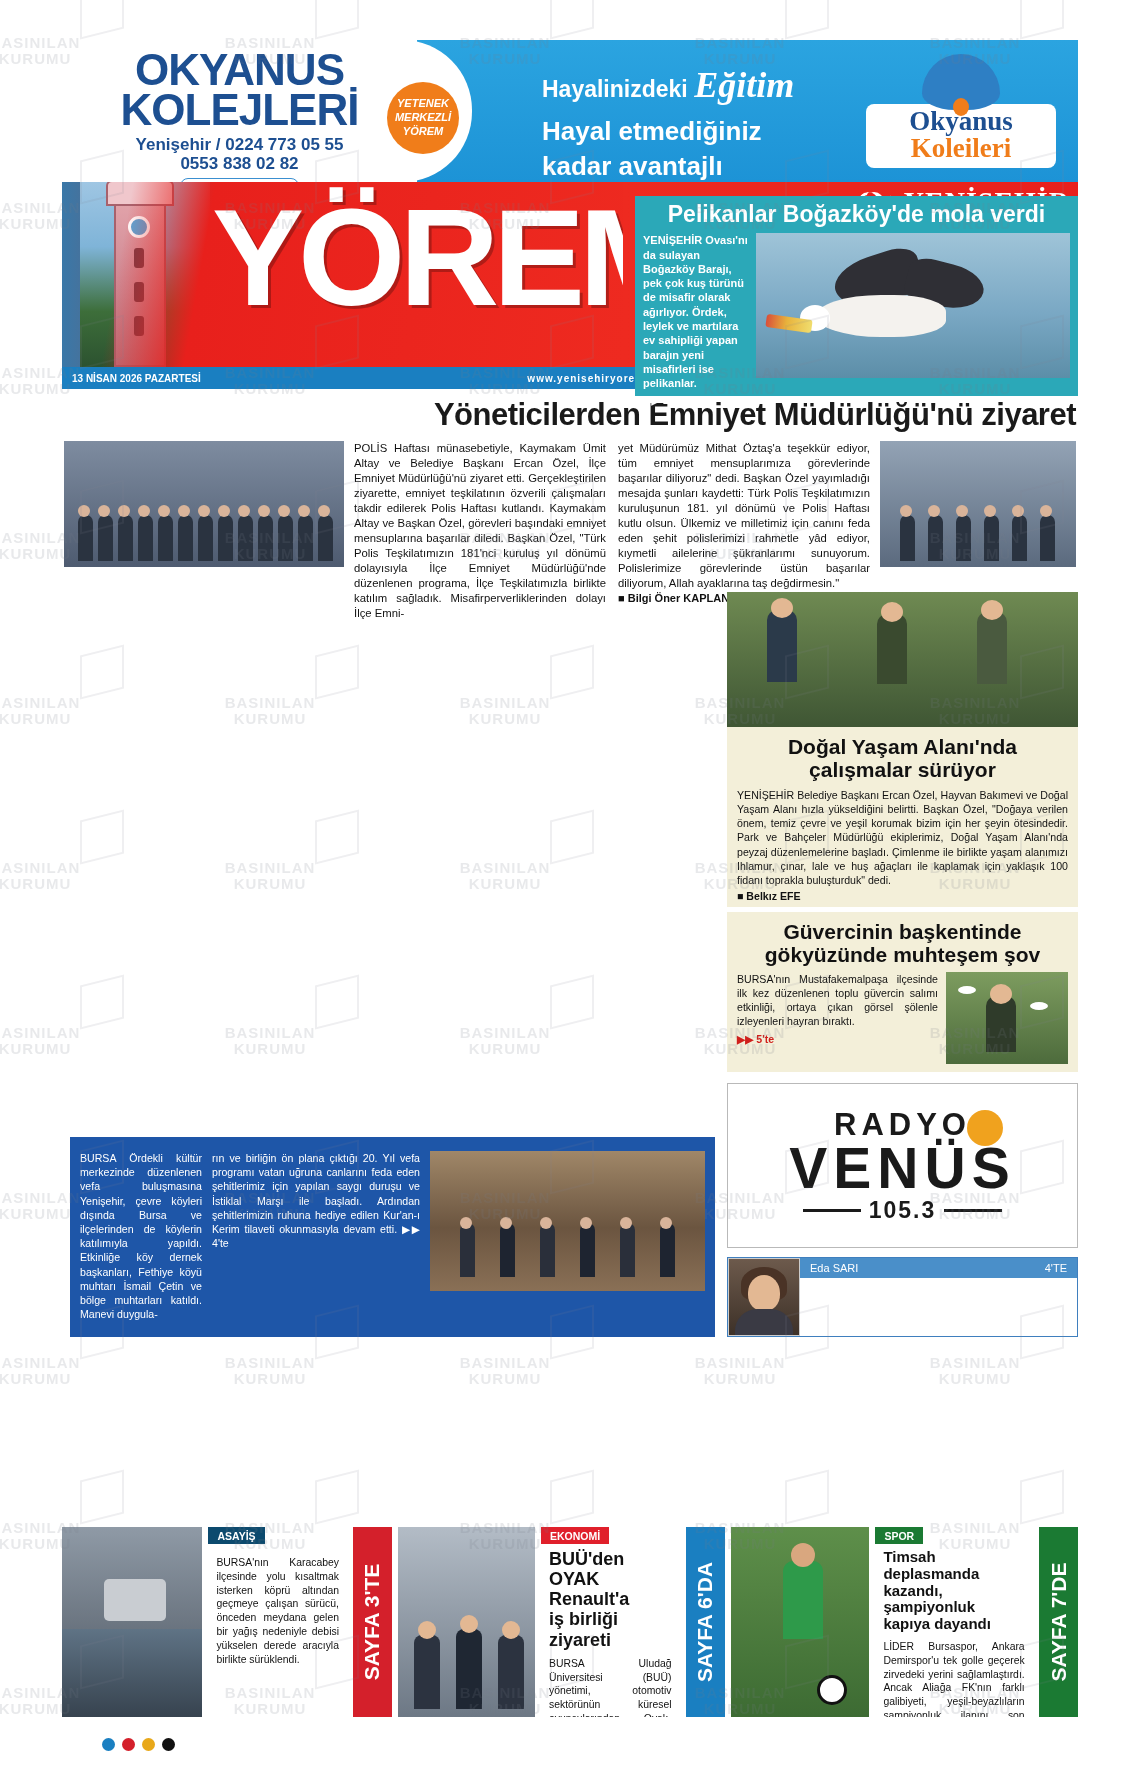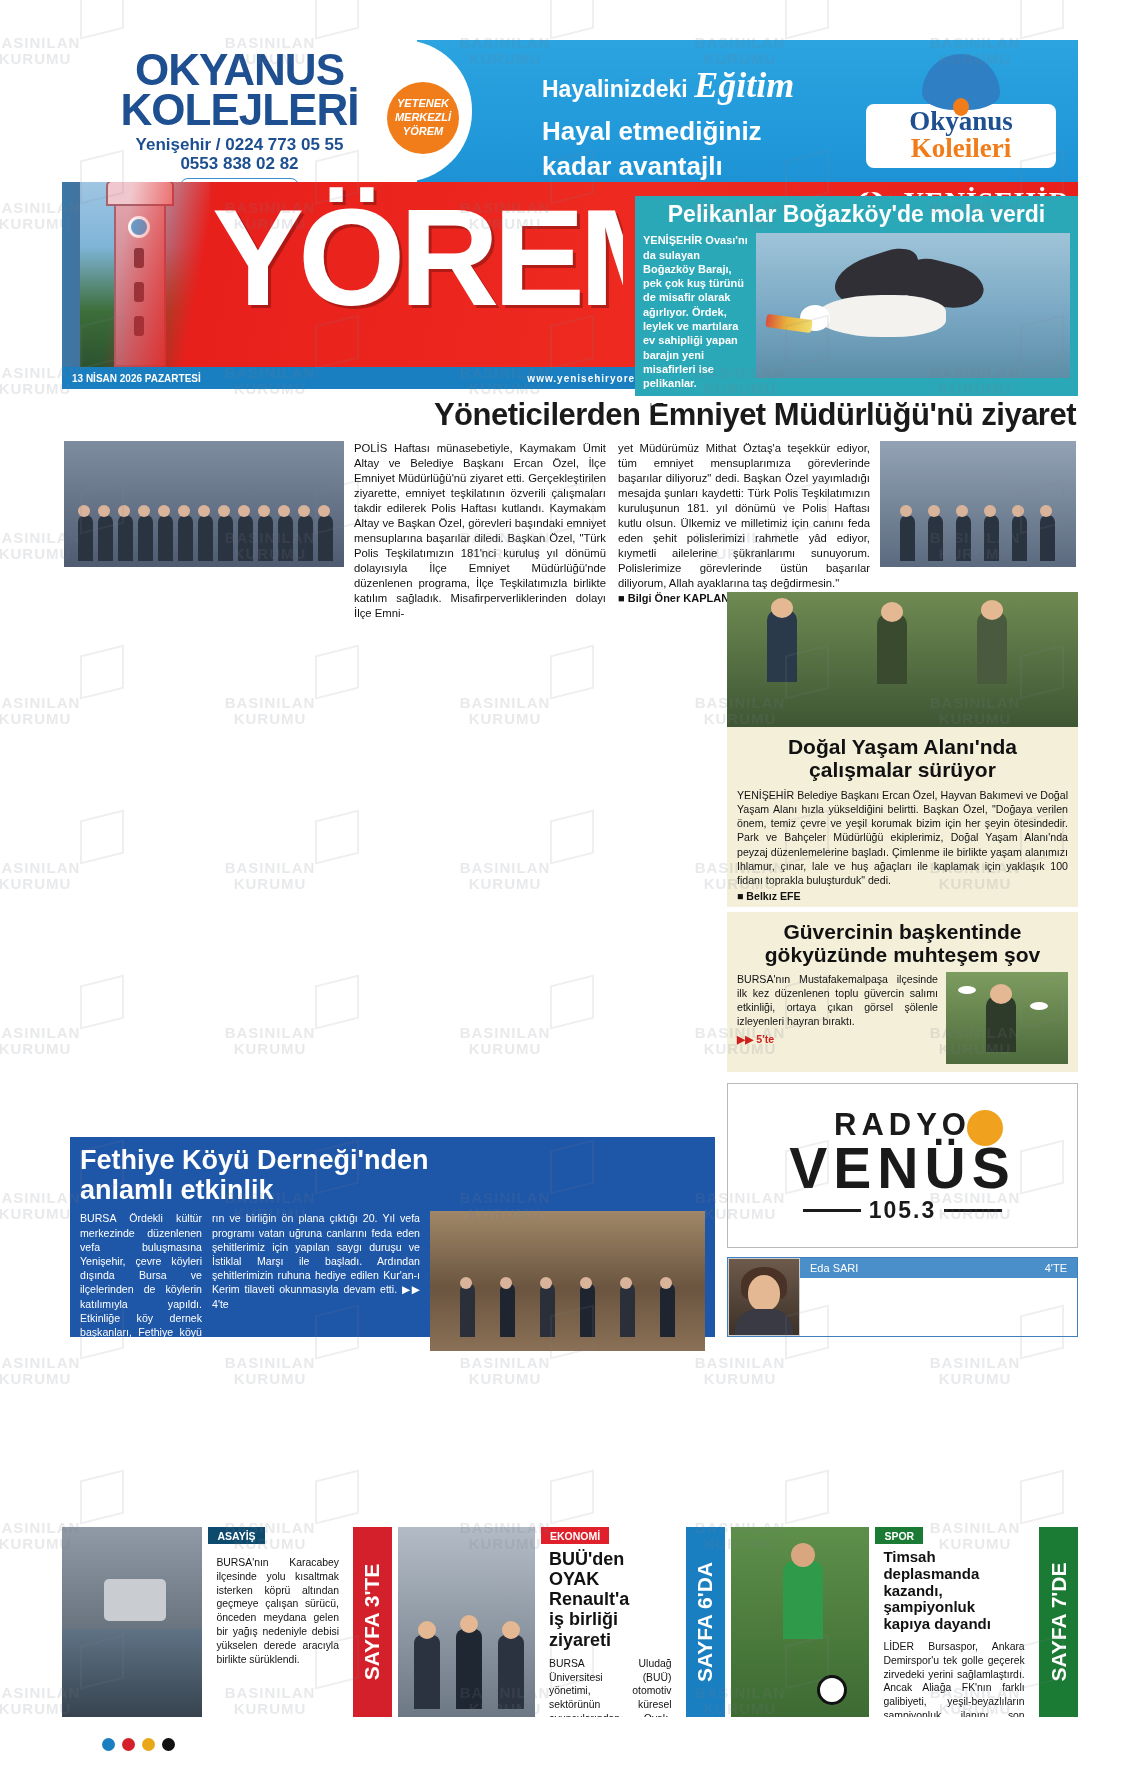--- a/index.html
+++ b/index.html
@@ -471,24 +471,20 @@
   </div>
   <div class="colmn-body">
     <div class="colmn-foot">
       <span>Eda SARI</span>
       <span>4'TE</span>
     </div>
   </div>
 </div>
 
 <div class="fethiye">
-  <h3>
-    <span>Fethiye Köyü Derneği'nden</span><br>
-    <span>anlamlı etkinlik</span>
-  </h3>
   <div class="row">
     <div class="c">BURSA Ördekli kültür merkezinde düzenlenen vefa buluşmasına Yenişehir, çevre köyleri dışında Bursa ve ilçelerinden de köylerin katılımıyla yapıldı. Etkinliğe köy dernek başkanları, Fethiye köyü muhtarı İsmail Çetin ve bölge muhtarları katıldı. Manevi duygula-</div>
     <div class="c" style="width:208px">rın ve birliğin ön plana çıktığı 20. Yıl vefa programı vatan uğruna canlarını feda eden şehitlerimiz için yapılan saygı duruşu ve İstiklal Marşı ile başladı. Ardından şehitlerimizin ruhuna hediye edilen Kur'an-ı Kerim tilaveti okunmasıyla devam etti. ▶▶ 4'te</div>
     <div class="img crowd">
       <div style="position:absolute; inset:0; background:linear-gradient(180deg,#a08768 0%,#6b5540 55%,#8a7056 100%);"></div>
       <span style="left:30px; bottom:14px; background:#2a2f3a; height:54px"></span>
         <i style="left:30px; bottom:62px"></i>
       <span style="left:70px; bottom:14px; background:#1e2430; height:54px"></span>
         <i style="left:70px; bottom:62px"></i>
       <span style="left:110px; bottom:14px; background:#2a2f3a; height:54px"></span>

